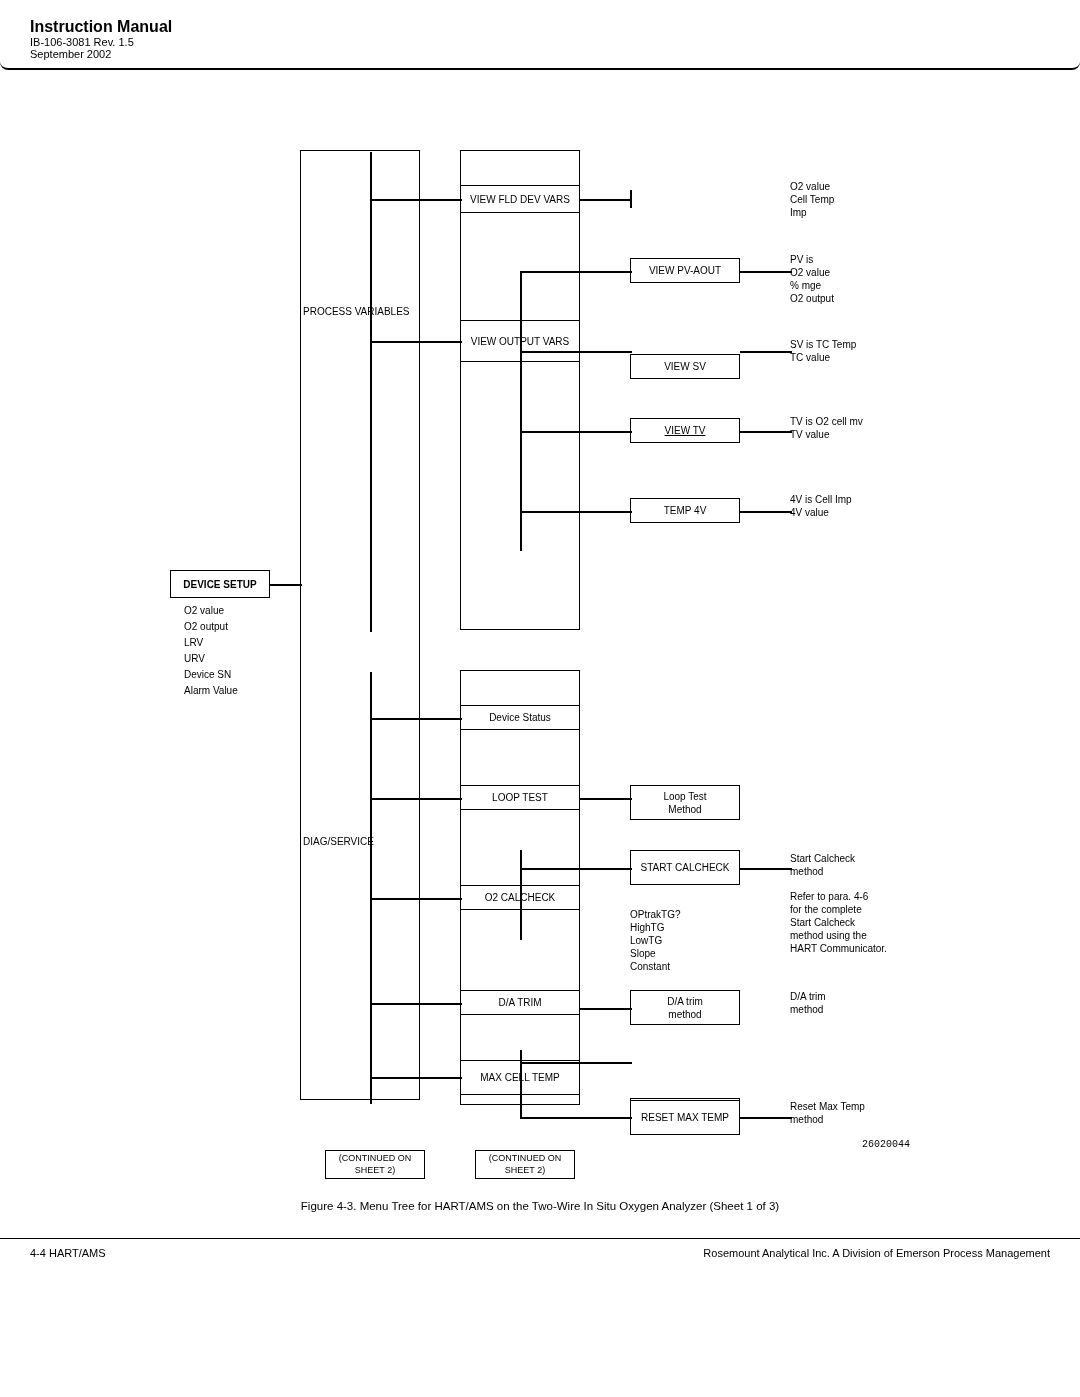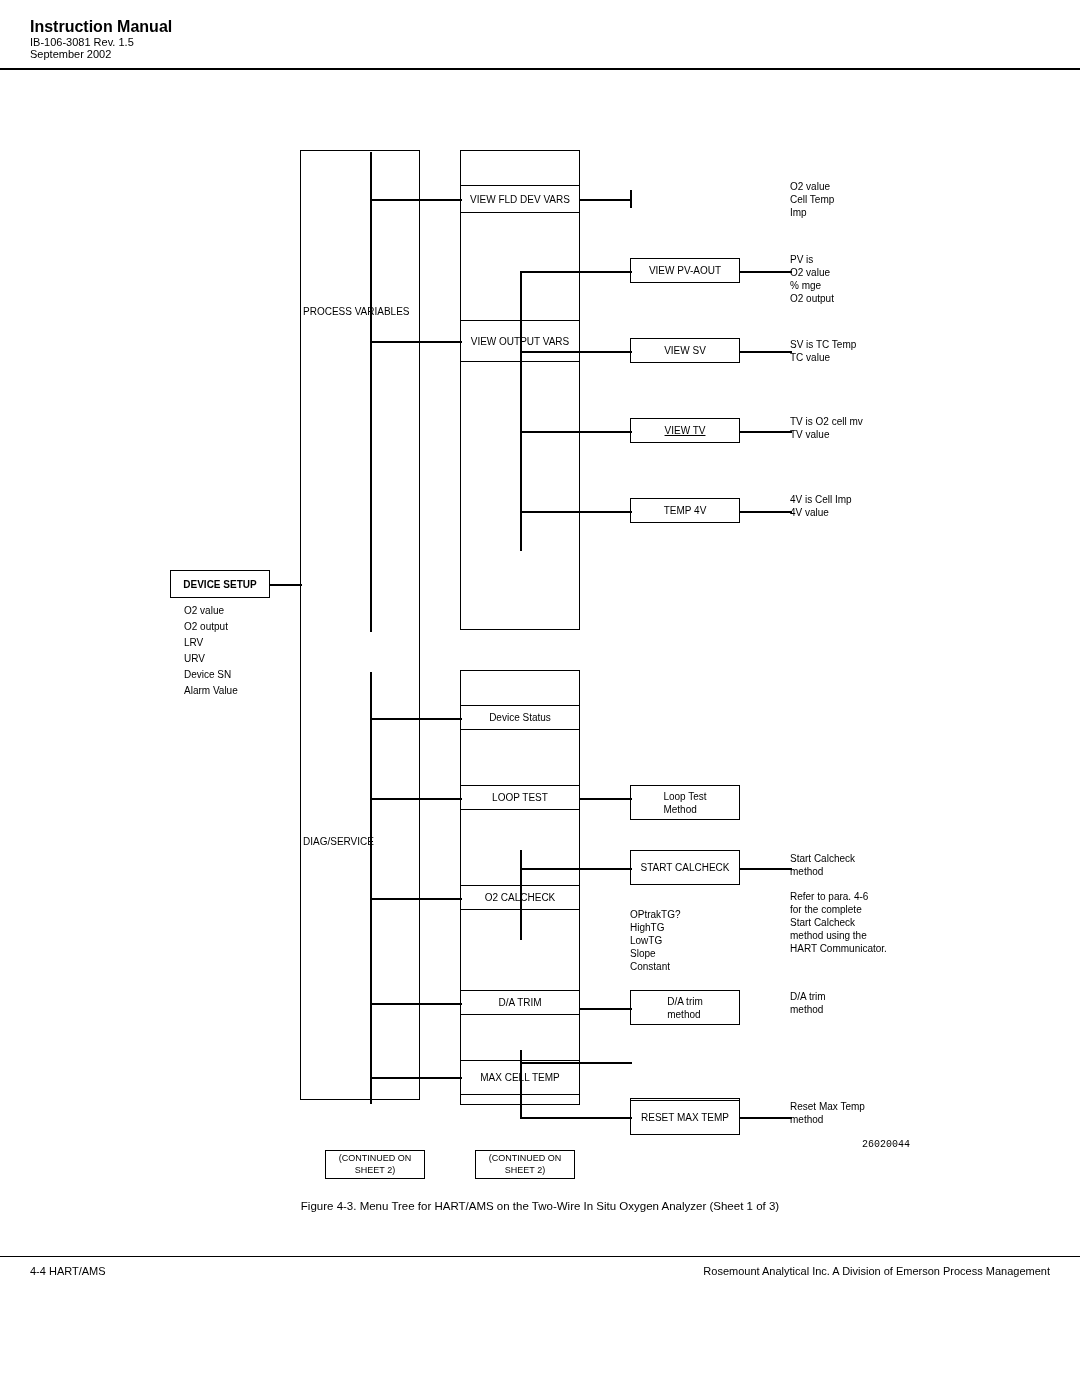--- a/index.html
+++ b/index.html
@@ -11,20 +11,21 @@
       font-size: 11px;
       color: #000;
     }
 
     .header {
       padding: 18px 48px 8px 30px;
       border-bottom: 2px solid #000;
       display: flex;
       justify-content: space-between;
       align-items: flex-end;
+      border-radius: 8px;
     }
     .header-left .title {
       font-size: 16px;
       font-weight: bold;
     }
     .header-left .subtitle {
       font-size: 11px;
     }
     .header-right .model {
       font-size: 38px;
@@ -45,21 +46,21 @@
     }
 
     
     .box {
       position: absolute;
       border: 1.5px solid #000;
       background: #fff;
       display: flex;
       align-items: center;
       justify-content: center;
-      text-align: left;
+      text-align: center;
       font-size: 10px;
       font-weight: normal;
       line-height: 1.3;
       padding: 3px 4px;
     }
 
     
     .hline {
       position: absolute;
       height: 1.5px;
@@ -78,21 +79,21 @@
       line-height: 1.3;
       text-align: left;
     }
     .label-center {
       text-align: center;
     }
 
     
     .footer {
       border-top: 1px solid #000;
-      margin-top: 24px;
+      margin-top: 6px;
       padding: 8px 30px;
       display: flex;
       justify-content: space-between;
       font-size: 11px;
     }
 
     .figure-caption {
       text-align: center;
       font-size: 11.5px;
       font-weight: normal;
@@ -171,21 +172,21 @@
 
     <div class="box" style="left:290px; top:970px; width:120px; height:35px;">
       <span>MAX CELL
 TEMP</span>
     </div>
 
     <div class="box" style="left:460px; top:168px; width:110px; height:25px; font-size:10px;">
       <span>VIEW PV-AOUT</span>
     </div>
 
-    <div class="box" style="left:460px; top:248px; width:110px; height:25px;">
+    <div class="box" style="left:460px; top:264px; width:110px; height:25px;">
       <span>VIEW SV</span>
     </div>
 
     <div class="box" style="left:460px; top:328px; width:110px; height:25px;text-decoration:underline;">
       <span>VIEW TV</span>
     </div>
 
     <div class="box" style="left:460px; top:408px; width:110px; height:25px;">
       <span>TEMP 4V</span>
     </div>

